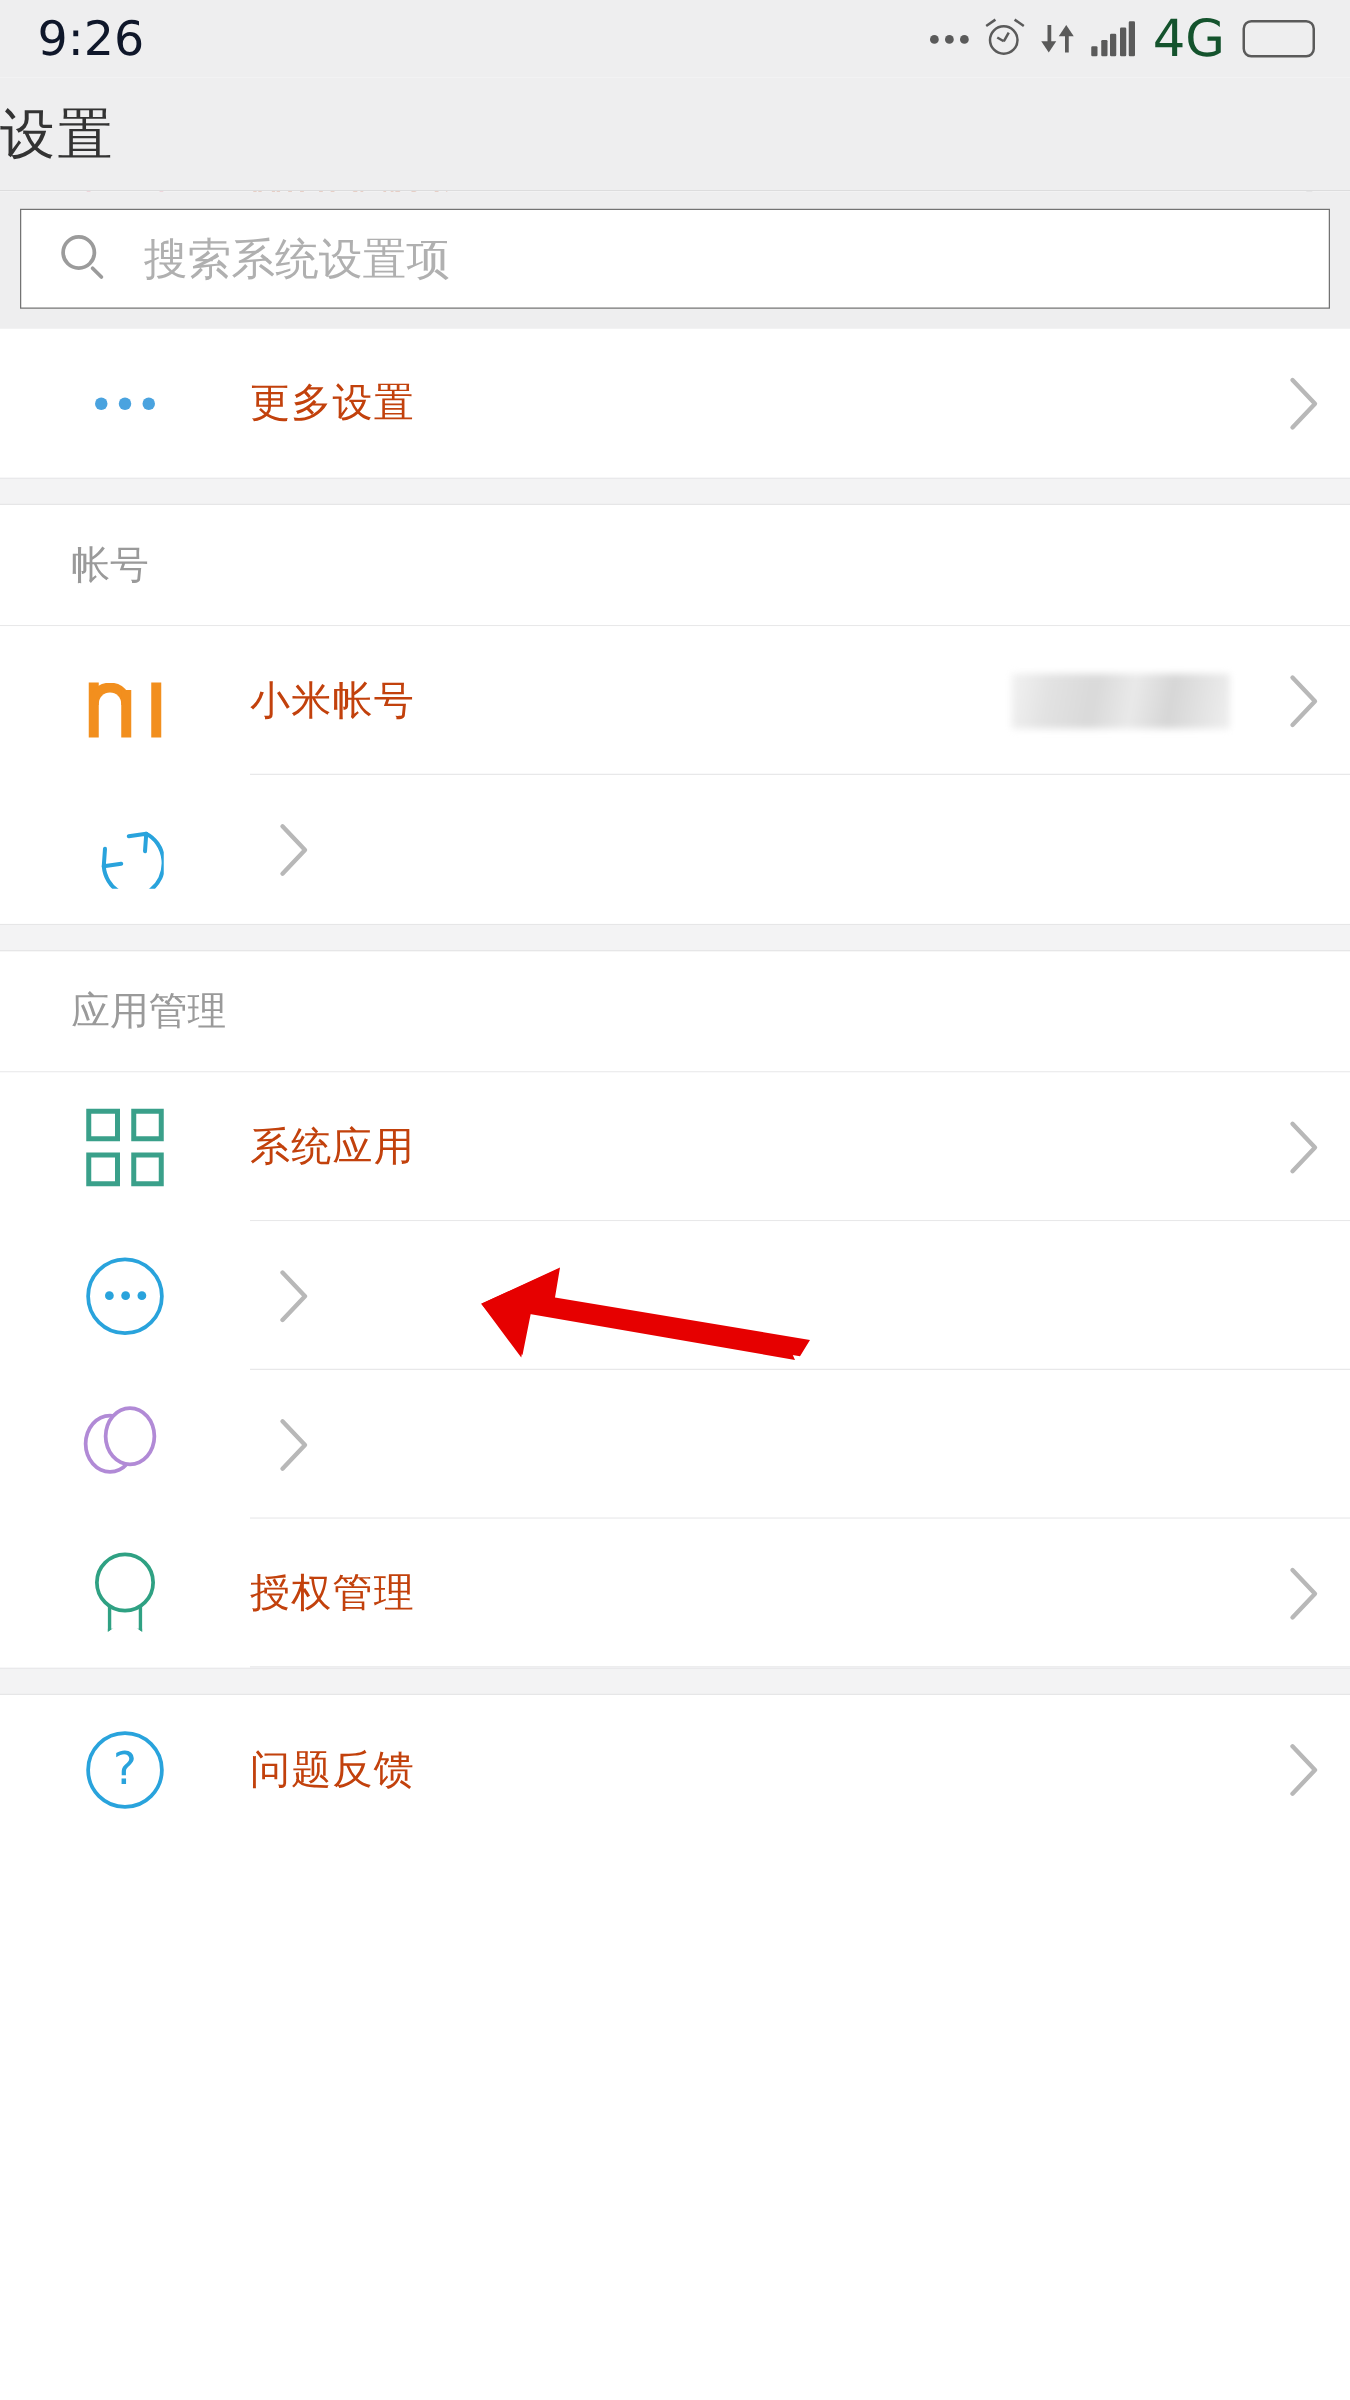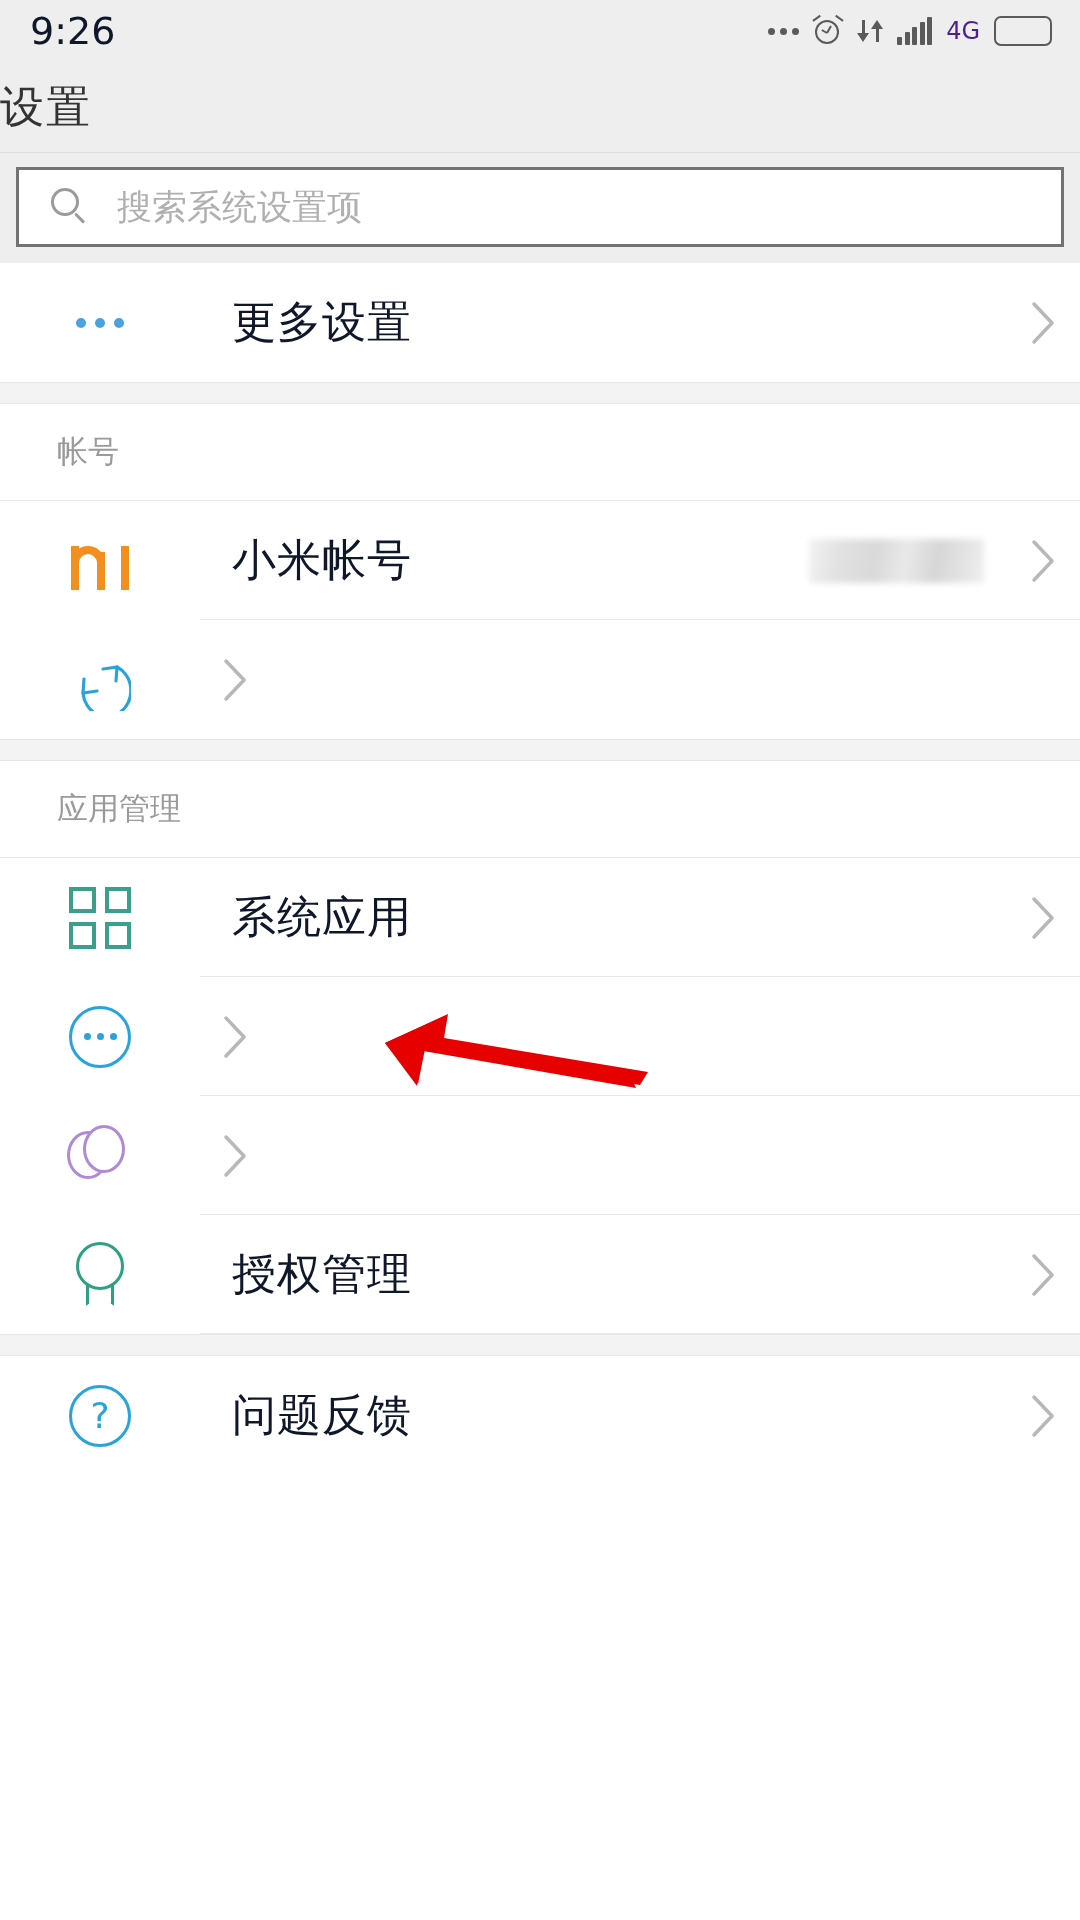--- a/index.html
+++ b/index.html
@@ -69,21 +69,21 @@
   .sb-data .ustem { position: absolute; right: 4.5px; top: 11px; width: 3px; height: 15px; background: #5a5a5a; }
 
   .sb-signal { display: flex; align-items: flex-end; gap: 2.5px; height: 28px; }
   .sb-signal i { width: 5px; background: #5a5a5a; display: block; border-radius: 1px; }
   .sb-signal i:nth-child(1) { height: 8px; }
   .sb-signal i:nth-child(2) { height: 13px; }
   .sb-signal i:nth-child(3) { height: 18px; }
   .sb-signal i:nth-child(4) { height: 23px; }
   .sb-signal i:nth-child(5) { height: 28px; }
 
-  .sb-net { font-size: 24px; color: #4c1d95; font-family: "DejaVu Sans", sans-serif; line-height: 1; }
+  .sb-net { font-size: 41px; color: #14532d; font-family: "DejaVu Sans", sans-serif; line-height: 1; }
 
   .sb-batt {
     width: 58px; height: 30px; border: 2.5px solid #5a5a5a; border-radius: 7px;
     box-sizing: border-box; padding: 3px; position: relative;
   }
   .sb-batt .fill { width: 100%; height: 100%; background: #5a5a5a; border-radius: 3px; }
 
   
   .titlebar {
     position: absolute; top: 62px; left: 0;
@@ -99,21 +99,21 @@
   .searchwrap {
     position: absolute; top: 153px; left: 0;
     width: 1080px; height: 110px;
     background: #eeeeef;
     box-sizing: border-box;
     padding: 14px 16px 16px 16px;
     z-index: 20;
   }
   .searchbox {
     width: 100%; height: 100%;
-    background: #ffffff; border: 3px solid #737373;
+    background: #ffffff; border: 1px solid #737373;
     display: flex; align-items: center;
     box-sizing: border-box; padding-left: 30px;
   }
   .search-icon { width: 42px; height: 42px; position: relative; flex: 0 0 auto; }
   .search-icon .circ {
     position: absolute; left: 2px; top: 2px; width: 28px; height: 28px;
     border: 3px solid #9b9b9b; border-radius: 50%; box-sizing: border-box;
   }
   .search-icon .hndl {
     position: absolute; left: 26px; top: 26px; width: 13px; height: 3px;
@@ -145,21 +145,21 @@
     position: relative;
     height: 119px;
     display: flex; align-items: center;
     box-sizing: border-box;
     background: #ffffff;
   }
   .row .icon-cell {
     width: 200px; flex: 0 0 200px;
     display: flex; align-items: center; justify-content: center;
   }
-  .row .label { font-size: 44px; color: #0f172a; letter-spacing: 1px; flex: 1 1 auto; margin-left: 32px; }
+  .row .label { font-size: 32px; color: #c2410c; letter-spacing: 1px; flex: 1 1 auto; }
   .row .value {
     font-size: 34px; color: #9a9a9a; margin-right: 24px;
     display: flex; align-items: center;
   }
   .row .chev {
     width: 72px; flex: 0 0 72px;
     display: flex; align-items: center; justify-content: center;
   }
   .chev svg { display: block; }
   .row .divider {

